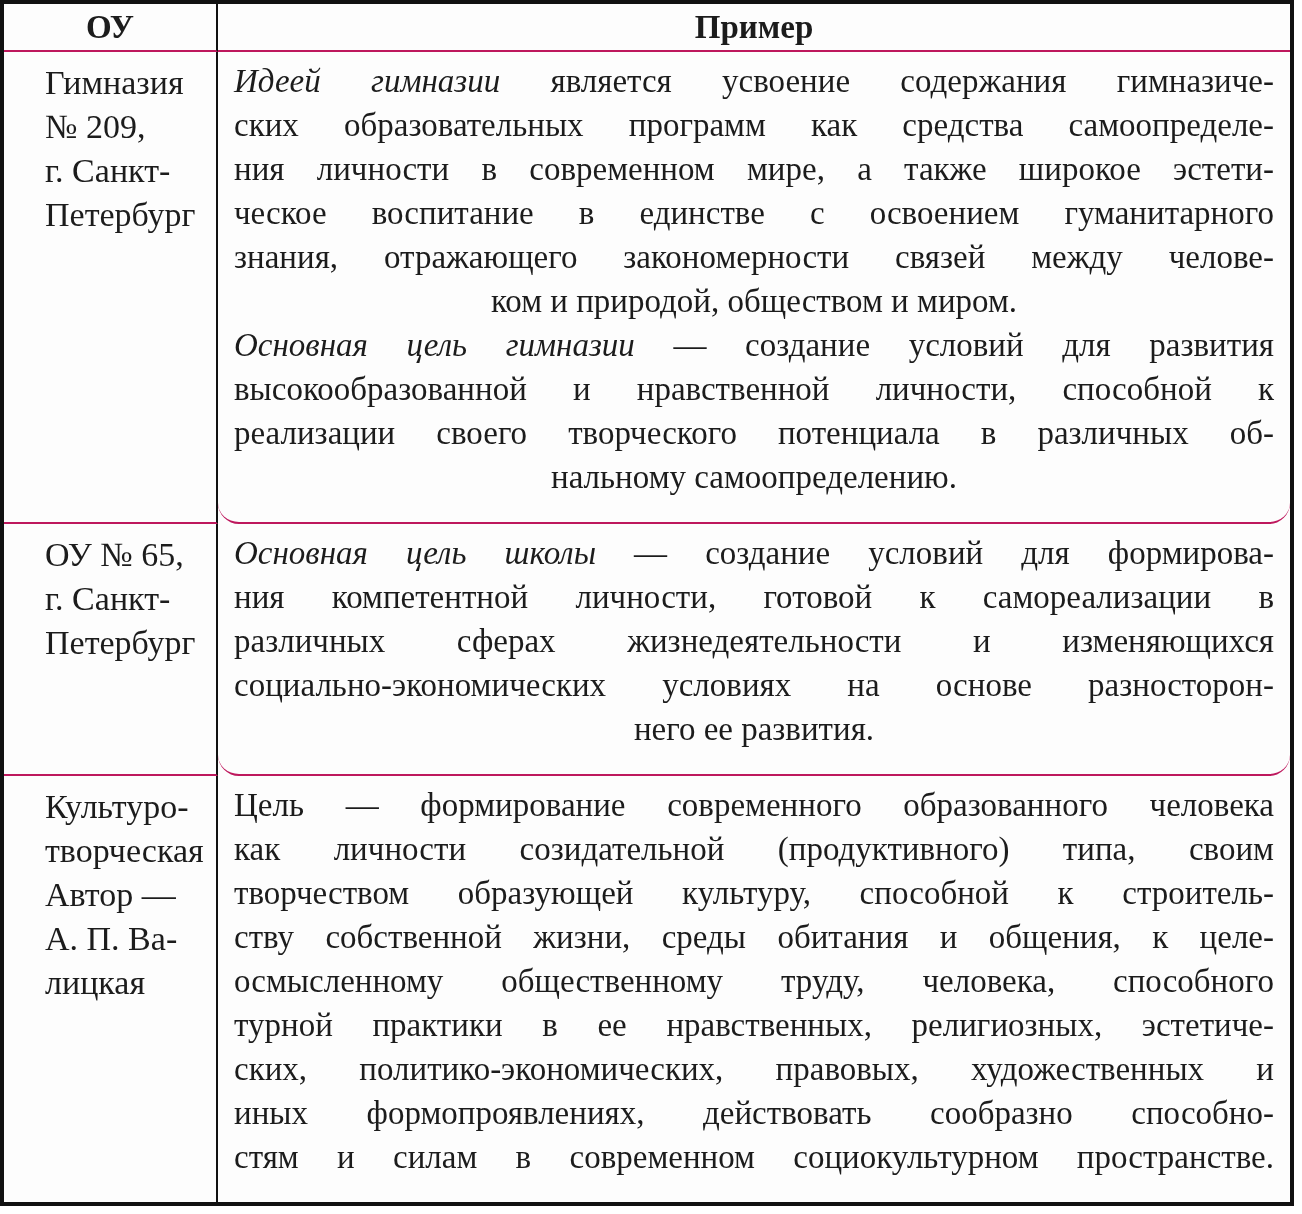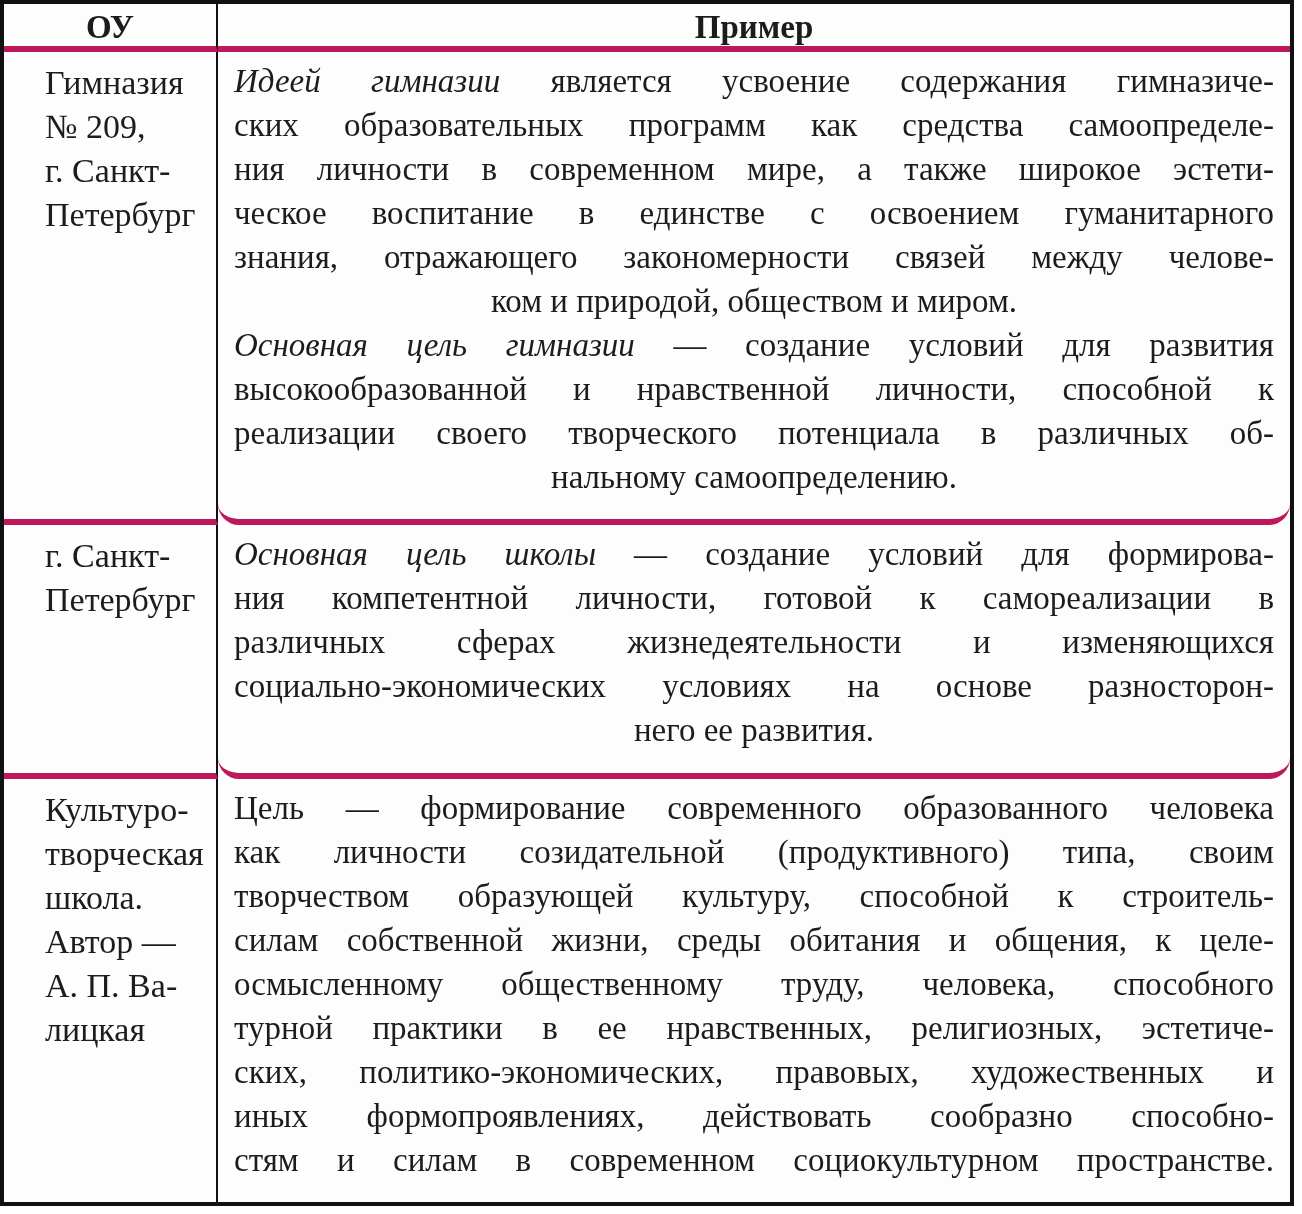--- a/index.html
+++ b/index.html
@@ -25,21 +25,21 @@
     box-sizing: border-box;
   }
   .cell {
     box-sizing: border-box;
     overflow: hidden;
   }
   .col-divider {
     border-right: 2px solid #111111;
   }
   .row-divider {
-    border-bottom: 6px solid #be185d;
+    border-bottom: 2px solid #be185d;
   }
   .header-cell {
     font-weight: bold;
     font-size: 33px;
     line-height: 46px;
     text-align: center;
   }
   .ou-cell {
     padding: 9px 6px 6px 13px;
     font-size: 34px;
@@ -88,44 +88,44 @@
       <div class="text-line justify"><span>ческое воспитание в единстве с освоением гуманитарного</span></div>
       <div class="text-line justify"><span>знания, отражающего закономерности связей между челове-</span></div>
       <div class="text-line"><span>ком и природой, обществом и миром.</span></div>
       <div class="text-line justify"><span class="italic">Основная цель гимназии</span><span> — создание условий для развития</span></div>
       <div class="text-line justify"><span>высокообразованной и нравственной личности, способной к</span></div>
       <div class="text-line justify"><span>реализации своего творческого потенциала в различных об-</span></div>
       <div class="text-line"><span>нальному самоопределению.</span></div>
     </div>
 
   <div class="cell col-divider row-divider ou-cell">
+      <div class="ou-line">ОУ № 65,</div>
       <div class="ou-line">г. Санкт-</div>
       <div class="ou-line">Петербург</div>
     </div>
   <div class="cell row-divider example-cell">
       <div class="text-line justify"><span class="italic">Основная цель школы</span><span> — создание условий для формирова-</span></div>
       <div class="text-line justify"><span>ния компетентной личности, готовой к самореализации в</span></div>
       <div class="text-line justify"><span>различных сферах жизнедеятельности и изменяющихся</span></div>
       <div class="text-line justify"><span>социально-экономических условиях на основе разносторон-</span></div>
       <div class="text-line"><span>него ее развития.</span></div>
     </div>
 
   <div class="cell col-divider ou-cell">
       <div class="ou-line">Культуро-</div>
       <div class="ou-line">творческая</div>
-      <div class="ou-line">школа.</div>
       <div class="ou-line">Автор —</div>
       <div class="ou-line">А. П. Ва-</div>
       <div class="ou-line">лицкая</div>
     </div>
   <div class="cell example-cell">
       <div class="text-line justify"><span>Цель — формирование современного образованного человека</span></div>
       <div class="text-line justify"><span>как личности созидательной (продуктивного) типа, своим</span></div>
       <div class="text-line justify"><span>творчеством образующей культуру, способной к строитель-</span></div>
-      <div class="text-line justify"><span>силам собственной жизни, среды обитания и общения, к целе-</span></div>
+      <div class="text-line justify"><span>ству собственной жизни, среды обитания и общения, к целе-</span></div>
       <div class="text-line justify"><span>осмысленному общественному труду, человека, способного</span></div>
       <div class="text-line justify"><span>турной практики в ее нравственных, религиозных, эстетиче-</span></div>
       <div class="text-line justify"><span>ских, политико-экономических, правовых, художественных и</span></div>
       <div class="text-line justify"><span>иных формопроявлениях, действовать сообразно способно-</span></div>
       <div class="text-line justify"><span>стям и силам в современном социокультурном пространстве.</span></div>
     </div>
 
 </div>
 
 </body></html>

